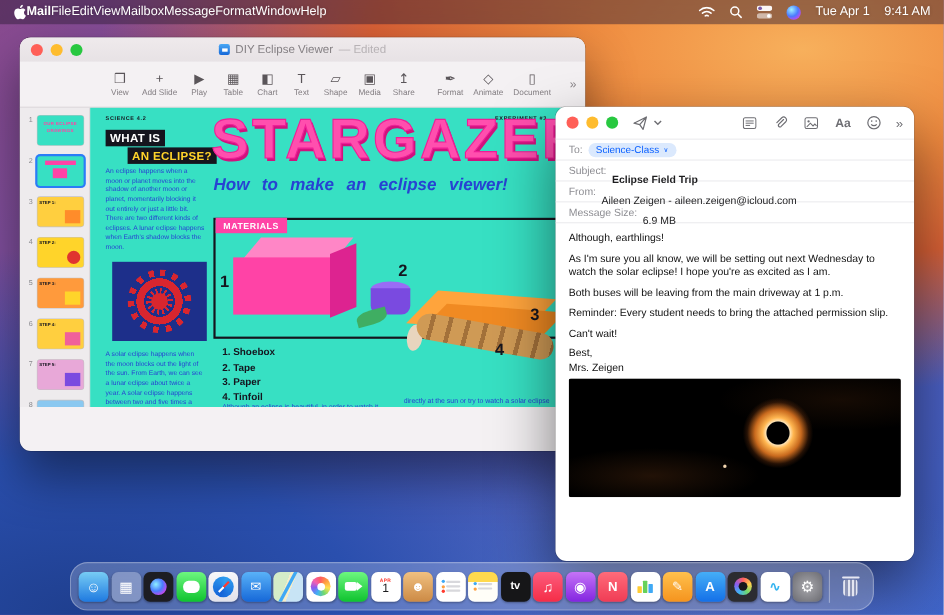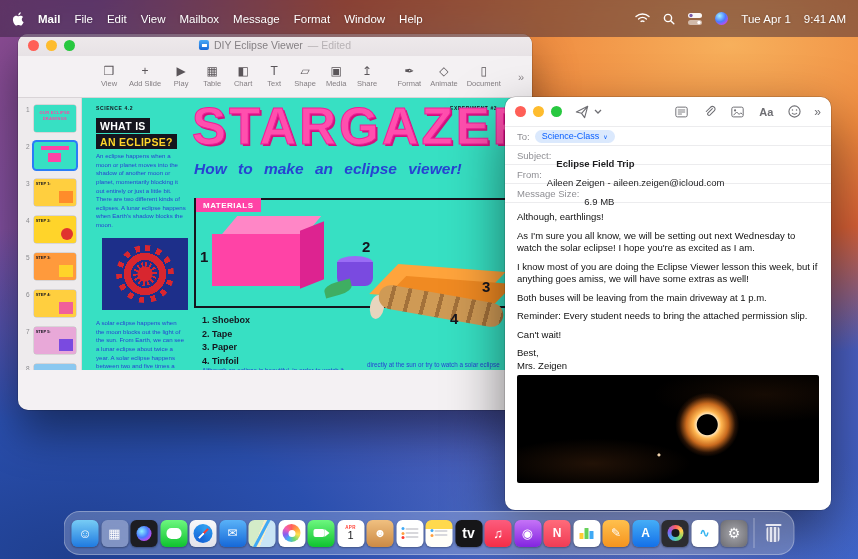--- a/index.html
+++ b/index.html
@@ -9,22 +9,22 @@
   .screen{
     position:absolute; inset:0; overflow:hidden;
     background:
       radial-gradient(120% 90% at 85% 8%, #f7b05c 0%, #ef8a3f 20%, #d96136 38%, rgba(190,90,70,0) 62%),
       radial-gradient(100% 85% at 8% 100%, #1f3f8f 0%, #2a4fae 30%, rgba(60,90,180,0) 70%),
       radial-gradient(70% 40% at 55% 95%, rgba(120,160,230,.5), rgba(0,0,0,0) 70%),
       linear-gradient(135deg, #8a4a8f 0%, #6f58b8 45%, #3d63c9 100%);
   }
 
   
-  .menubar{ position:absolute; left:0; top:0; right:0; height:37px; display:flex; align-items:center;
-    padding:0 12px; gap:14px; background:rgba(42,26,50,.45); backdrop-filter:blur(16px);
+  .menubar{ position:absolute; left:0; top:0; right:0; height:22px; display:flex; align-items:center;
+    padding:0 12px; background:rgba(42,26,50,.45); backdrop-filter:blur(16px);
     color:#fff; font-size:11.5px; z-index:10; text-shadow:0 0 3px rgba(0,0,0,.25); }
   .menubar .app{ font-weight:700; }
   .menubar .mi{ white-space:nowrap; }
   .mb-right{ margin-left:auto; display:flex; align-items:center; gap:13px; }
   .mb-ic svg{ display:block; }
   .siri-dot{ width:13px; height:13px; border-radius:50%;
     background:radial-gradient(circle at 35% 30%, #9ef0ff, #4a7bff 48%, #c24af0 78%, #ff4aa0); }
 
   
   .lights{ display:flex; gap:7px; align-items:center; }
@@ -67,21 +67,21 @@
   .t6{ background:#ffcf3f; } .t6 .chip{ background:#f0609a; }
   .t7{ background:#e8a8d8; } .t7 .chip{ background:#7a4ae0; }
   .t8{ background:#8ac8f0; }
 
   .k-canvas{ flex:1; background:#37e0c3; position:relative; overflow:hidden; }
   .tag{ position:absolute; font-size:5px; font-weight:700; letter-spacing:.6px; color:#15151e; }
   .tagL{ left:14px; top:7px; } .tagR{ left:368px; top:7px; }
   .s-head{ position:absolute; left:14px; top:20px; }
   .s-head span{ display:block; width:fit-content; background:#15151e; padding:1.5px 4px; font-size:10.5px;
     font-weight:800; letter-spacing:.3px; }
-  .s-head .h1{ color:#fff; } .s-head .h2{ color:#ffd42a; margin-top:1px; }
+  .s-head .h1{ color:#fff; } .s-head .h2{ color:#ffd42a; margin-top:1px;margin-left:20px; }
   .s-para{ position:absolute; font-size:6.1px; line-height:1.42; color:#2743d2; width:90px; font-weight:500; }
   .p1{ left:14px; top:54px; } .p2{ left:14px; top:221px; }
   .sunbox{ position:absolute; left:20px; top:140px; width:86px; height:72px; background:#1d2f8a;
     display:flex; align-items:center; justify-content:center; }
   .sun{ width:58px; height:58px; border-radius:50%;
     background:
       radial-gradient(circle, #d8262f 0 7px, rgba(0,0,0,0) 8px),
       radial-gradient(circle, rgba(0,0,0,0) 0 12px, #1d2f8a 12px 14px, #d8262f 14px 21px, #1d2f8a 21px 23px, rgba(0,0,0,0) 23px),
       repeating-conic-gradient(#d8262f 0 11deg, rgba(0,0,0,0) 11deg 26deg); }
   .bigtitle{ position:absolute; left:110px; top:2px; font-size:51px; font-weight:800; letter-spacing:3px;
@@ -179,21 +179,21 @@
   .ti-calendar{ background:#fff; flex-direction:column; }
   .cal-m{ font-size:4.5px; font-weight:700; color:#ff3b30; letter-spacing:.3px; }
   .cal-d{ font-size:11px; color:#1d1d1f; line-height:1; }
   .ti-contacts{ background:linear-gradient(180deg,#f0c080,#cc8a45); } .ti-contacts .g{ font-size:12px; }
   .ti-reminders{ background:#fff; }
   .rlines{ display:flex; flex-direction:column; gap:2.5px; margin-left:4px; }
   .rl{ width:13px; height:1.8px; background:#d8d8dc; border-radius:1px; position:relative; }
   .rl::before{ content:""; position:absolute; left:-4px; top:-.6px; width:3px; height:3px; border-radius:50%; background:#3fa9f5; }
   .rl:nth-child(2)::before{ background:#ff9f40; } .rl:nth-child(3)::before{ background:#ff3b30; }
   .ti-notes{ background:linear-gradient(180deg,#ffd94d 0 32%, #fffef8 32%); }
-  .ti-tv{ background:#161618; } .ti-tv .g{ font-size:14px; font-weight:700; }
+  .ti-tv{ background:#161618; } .ti-tv .g{ font-size:10px; font-weight:700; }
   .ti-music{ background:linear-gradient(180deg,#fc5c7d,#f52d47); }
   .ti-podcasts{ background:linear-gradient(180deg,#c573f7,#8325e0); }
   .ti-news{ background:linear-gradient(180deg,#ff6b7a,#f03c55); } .ti-news .g{ font-size:12px; font-weight:700; }
   .ti-numbers{ background:#fff; }
   .bars{ display:flex; align-items:flex-end; gap:1.5px; }
   .bars i{ display:block; width:3.5px; border-radius:.5px; }
   .bars .b1{ height:6px; background:#ffcc33; } .bars .b2{ height:11px; background:#66d15a; } .bars .b3{ height:8px; background:#3fa9f5; }
   .ti-pages{ background:linear-gradient(180deg,#ffc04d,#f5941e); } .ti-pages .g{ font-size:12px; }
   .ti-appstore{ background:linear-gradient(180deg,#45aef7,#1470e8); } .ti-appstore .g{ font-size:12px; font-weight:700; }
   .ti-photobooth{ background:#2c2c30; }
@@ -487,21 +487,20 @@
       <span>From:</span>
       <span class="fval">Aileen Zeigen - aileen.zeigen@icloud.com</span>
     </div>
     <div class="frow">
       <span>Message Size:</span>
       <span class="fval">6.9 MB</span>
     </div>
     <div class="m-body">
       <p>Although, earthlings!</p>
       <p>As I'm sure you all know, we will be setting out next Wednesday to watch the solar eclipse! I hope you're as excited as I am.</p>
-      <p>I know most of you are doing the Eclipse Viewer lesson this week, but if anything goes amiss, we will have some extras as well!</p>
       <p>Both buses will be leaving from the main driveway at 1 p.m.</p>
       <p>Reminder: Every student needs to bring the attached permission slip.</p>
       <p>Can't wait!</p>
       <p class="tight">Best,</p>
       <p class="tight">Mrs. Zeigen</p>
       <div class="eclipse"></div>
     </div>
   </div>
 
   <div class="dock">

